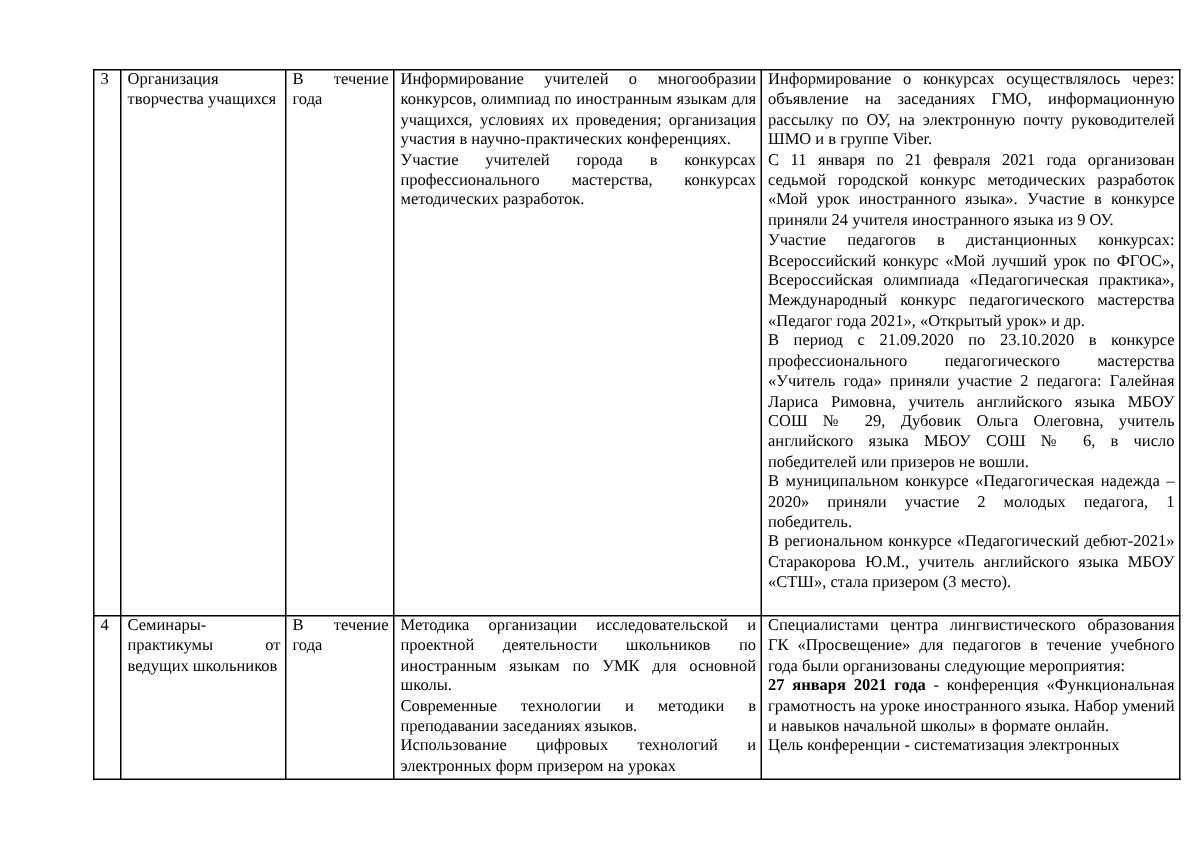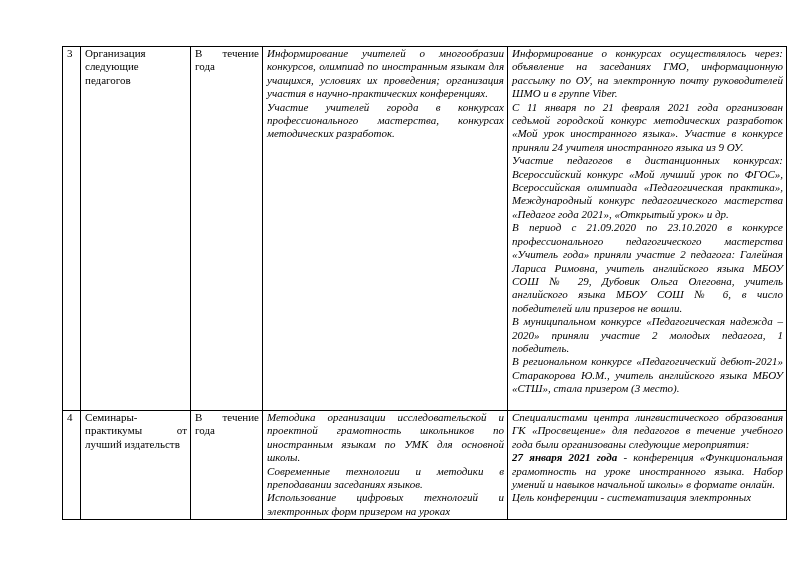--- a/index.html
+++ b/index.html
@@ -36,21 +36,20 @@
     padding: 0 3px 1px 4px;
     text-align: justify;
     overflow: hidden;
   }
   td.c-num {
     text-align: center;
     padding: 0 1px;
   }
   td p {
     margin: 0;
-    font-style: italic;
   }
   tr.row-3 td {
     height: 362px;
   }
   tr.row-4 td {
     height: 106px;
   }
 </style>
 </head>
 <body>
@@ -60,41 +59,41 @@
     <colgroup>
       <col style="width:18px">
       <col style="width:110px">
       <col style="width:72px">
       <col style="width:245px">
       <col style="width:279px">
     </colgroup>
     <tbody>
       <tr class="row-3">
         <td class="c-num">3</td>
-        <td>Организация следующие педагогов</td>
+        <td>Организация творчества учащихся</td>
         <td>В течение года</td>
         <td>
             <p>Информирование учителей о многообразии конкурсов, олимпиад по иностранным языкам для учащихся, условиях их проведения; организация участия в научно-практических конференциях.</p>
             <p>Участие учителей города в конкурсах профессионального мастерства, конкурсах методических разработок.</p>
           </td>
         <td>
             <p>Информирование о конкурсах осуществлялось через: объявление на заседаниях ГМО, информационную рассылку по ОУ, на электронную почту руководителей ШМО и в группе Viber.</p>
             <p>С 11 января по 21 февраля 2021 года организован седьмой городской конкурс методических разработок «Мой урок иностранного языка». Участие в конкурсе приняли 24 учителя иностранного языка из 9 ОУ.</p>
             <p>Участие педагогов в дистанционных конкурсах: Всероссийский конкурс «Мой лучший урок по ФГОС», Всероссийская олимпиада «Педагогическая практика», Международный конкурс педагогического мастерства «Педагог года 2021», «Открытый урок» и др.</p>
             <p>В период с 21.09.2020 по 23.10.2020 в конкурсе профессионального педагогического мастерства «Учитель года» приняли участие 2 педагога: Галейная Лариса Римовна, учитель английского языка МБОУ СОШ № 29, Дубовик Ольга Олеговна, учитель английского языка МБОУ СОШ № 6, в число победителей или призеров не вошли.</p>
             <p>В муниципальном конкурсе «Педагогическая надежда – 2020» приняли участие 2 молодых педагога, 1 победитель.</p>
             <p>В региональном конкурсе «Педагогический дебют-2021» Старакорова Ю.М., учитель английского языка МБОУ «СТШ», стала призером (3 место).</p>
           </td>
       </tr>
       <tr class="row-4">
         <td class="c-num">4</td>
-        <td>Семинары-практикумы от лучший издательств</td>
+        <td>Семинары-практикумы от ведущих школьников</td>
         <td>В течение года</td>
         <td>
-            <p>Методика организации исследовательской и проектной грамотность школьников по иностранным языкам по УМК для основной школы.</p>
+            <p>Методика организации исследовательской и проектной деятельности школьников по иностранным языкам по УМК для основной школы.</p>
             <p>Современные технологии и методики в преподавании заседаниях языков.</p>
             <p>Использование цифровых технологий и электронных форм призером на уроках</p>
           </td>
         <td>
             <p>Специалистами центра лингвистического образования ГК «Просвещение» для педагогов в течение учебного года были организованы следующие мероприятия:</p>
             <p><b>27 января 2021 года</b> - конференция «Функциональная грамотность на уроке иностранного языка. Набор умений и навыков начальной школы» в формате онлайн.</p>
             <p>Цель конференции -  систематизация электронных</p>
           </td>
       </tr>
     </tbody>

